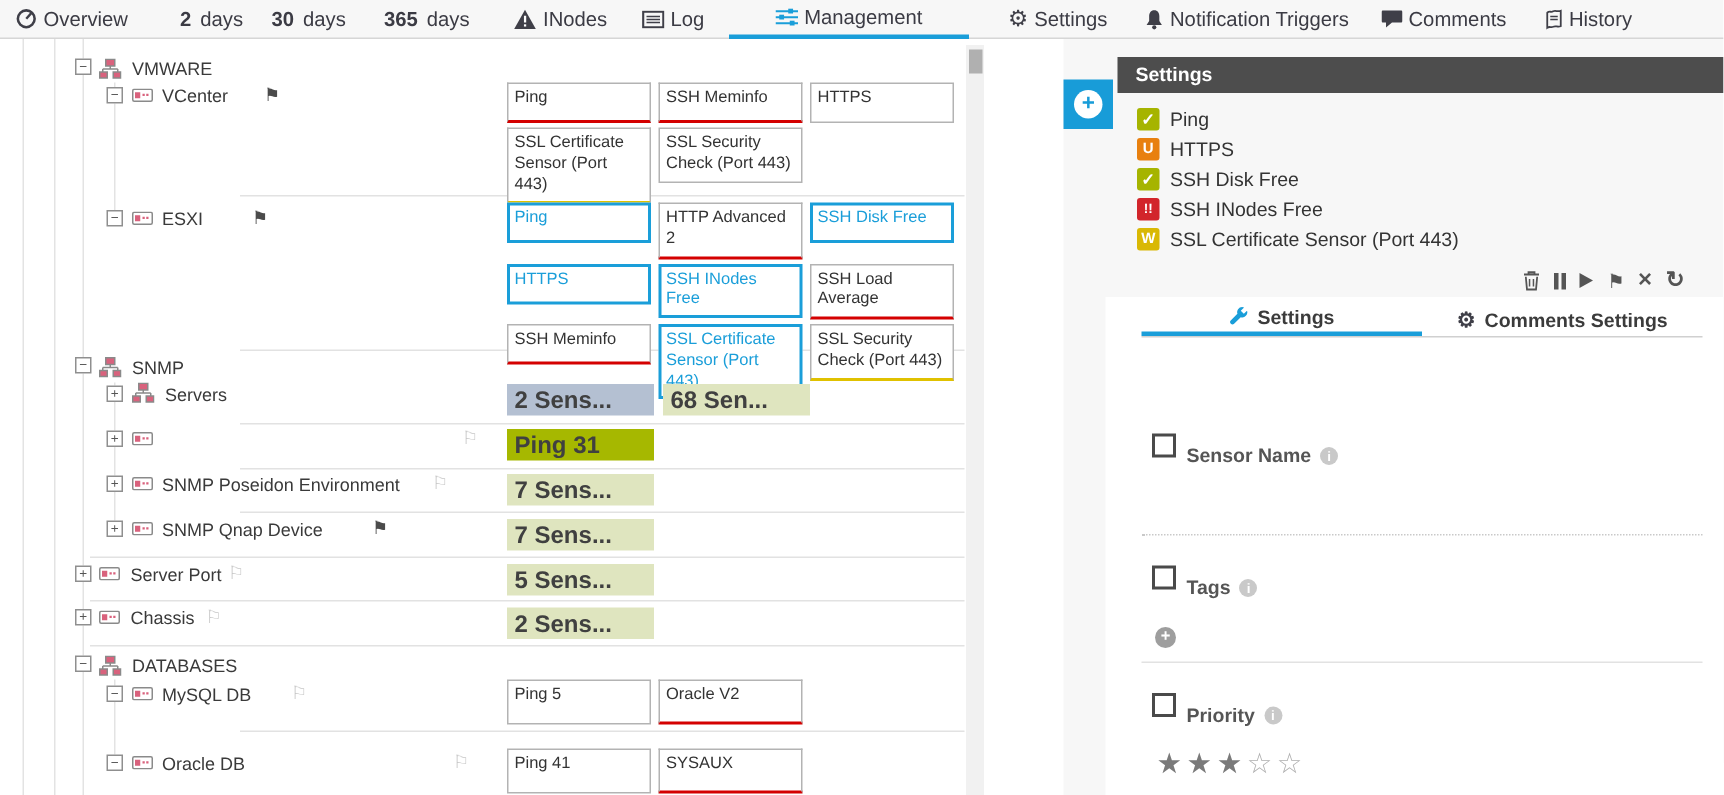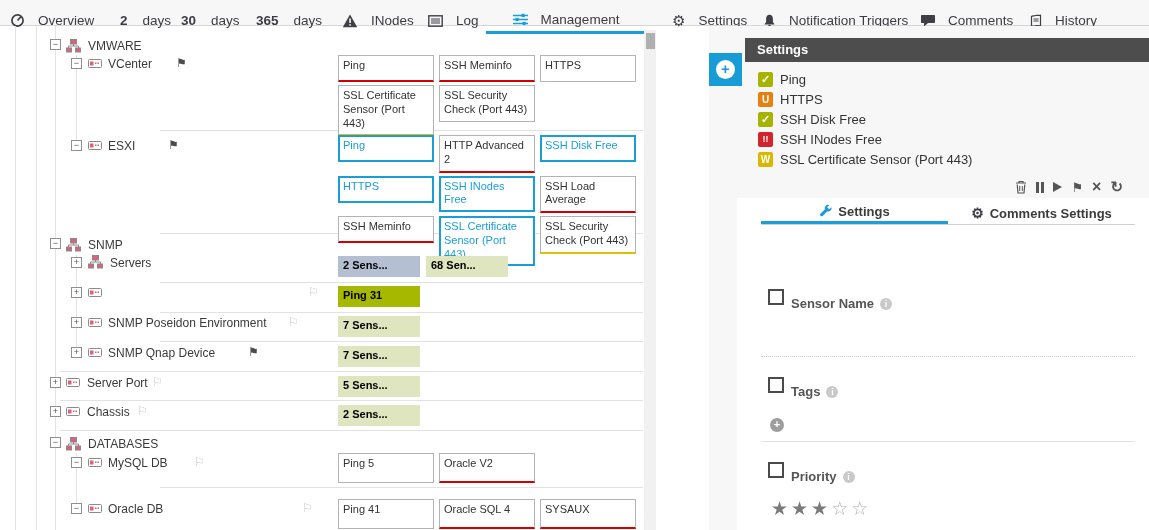--- a/index.html
+++ b/index.html
@@ -3,21 +3,21 @@
 <meta charset="utf-8">
 <style>
   * { box-sizing: border-box; margin: 0; padding: 0; }
   body { font-family: "Liberation Sans", sans-serif; background: #fff; }
   #page { position: relative; width: 1149px; height: 530px; overflow: hidden; background: #fff; }
 
   
   #nav { position: absolute; left: 0; top: 0; width: 1149px; height: 26px;
          background: #f7f7f7; border-bottom: 1px solid #d6d6d6; }
   .nav-item { position: absolute; top: 0; height: 25px; display: flex; align-items: center;
-              gap: 13px; font-size: 13.5px; color: #3b3b44; cursor: pointer; white-space: nowrap; margin-top: 8px; }
+              gap: 4px; font-size: 13.5px; color: #3b3b44; cursor: pointer; white-space: nowrap; }
   .nav-item .num { font-weight: bold; margin-right: 2px; }
   .nav-item.active { border-bottom: 3px solid #1a9ed9; height: 26px; }
   .nav-ico { display: inline-flex; align-items: center; }
   .gear-glyph { font-size: 15px; color: #3f3f48; line-height: 1; }
 
   
   .vline { position: absolute; width: 1px; background: #e3e3e3; }
   .sep { position: absolute; height: 1px; background: #e2e2e2; }
   .trow { position: absolute; left: 0; width: 705px; }
   .toggle { position: absolute; width: 11px; height: 11px; background: #fff; border: 1px solid #8f8f8f;
@@ -31,21 +31,21 @@
   .sensors { position: absolute; left: 338px; width: 306px; display: flex; flex-wrap: wrap;
              gap: 3px 5px; align-items: flex-start; }
   .sbox { width: 96px; min-height: 27px; background: #fff; border: 1px solid #b3b3b3;
           font-size: 11px; line-height: 1.25; color: #333; padding: 3px 4px 4px; cursor: pointer; }
   .sbox.tall { min-height: 30px; }
   .st-down    { border-bottom: 2px solid #d40000; }
   .st-warning { border-bottom: 2px solid #e0c100; }
   .st-selected{ border: 2px solid #1a9ed9; color: #1a9ed9; padding: 2px 3px 3px; }
 
   .chips { position: absolute; left: 338px; display: flex; gap: 6px; }
-  .chip { width: 82px; height: 21px; font-size: 11px; font-weight: bold; color: #000000;
+  .chip { width: 98px; height: 21px; font-size: 16px; font-weight: bold; color: #404040;
           padding: 3px 5px; overflow: hidden; white-space: nowrap; cursor: pointer; }
   .chip-mixed  { background: #b4c0d2; }
   .chip-up     { background: #dfe5bf; }
   .chip-strong { background: #a6b800; }
 
   
   #tree-sb-track { position: absolute; left: 644px; top: 30px; width: 12px; height: 500px; background: #f1f1f1; }
   #tree-sb-thumb { position: absolute; left: 646px; top: 33px; width: 9px; height: 16px; background: #b0b0b0; }
 
   
@@ -417,21 +417,20 @@
           <rect x="0.5" y="0.5" width="13" height="8" rx="1" fill="#fff" stroke="#8a8a8a"></rect>
           <rect x="2" y="2.5" width="3.5" height="4" fill="#d9627d"></rect>
           <rect x="7" y="3.5" width="1.5" height="1.5" fill="#d9627d"></rect>
           <rect x="9.5" y="3.5" width="1.5" height="1.5" fill="#d9627d"></rect>
         </svg>
     </span>
     <span class="tlabel" style="left:108px; top:7px">Oracle DB</span>
     <span class="flag flag-light" style="left:302px; top:7px"></span>
     <div class="sensors" style="top:4px">
       <div class="sbox tall st-none">Ping 41</div>
-      <div class="sbox tall st-down">Oracle SQL 4</div>
       <div class="sbox tall st-down">SYSAUX</div>
     </div>
   </div>
 
   <div id="tree-sb-track"></div>
   <div id="tree-sb-thumb"></div>
 
   <div id="panel-bg"></div>
   <div id="panel-white"></div>
 

